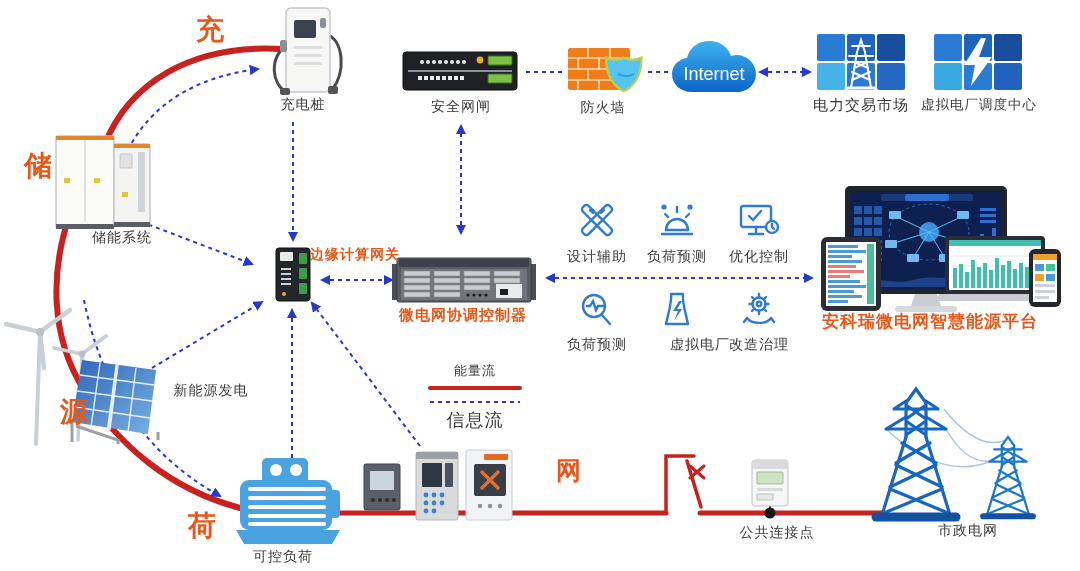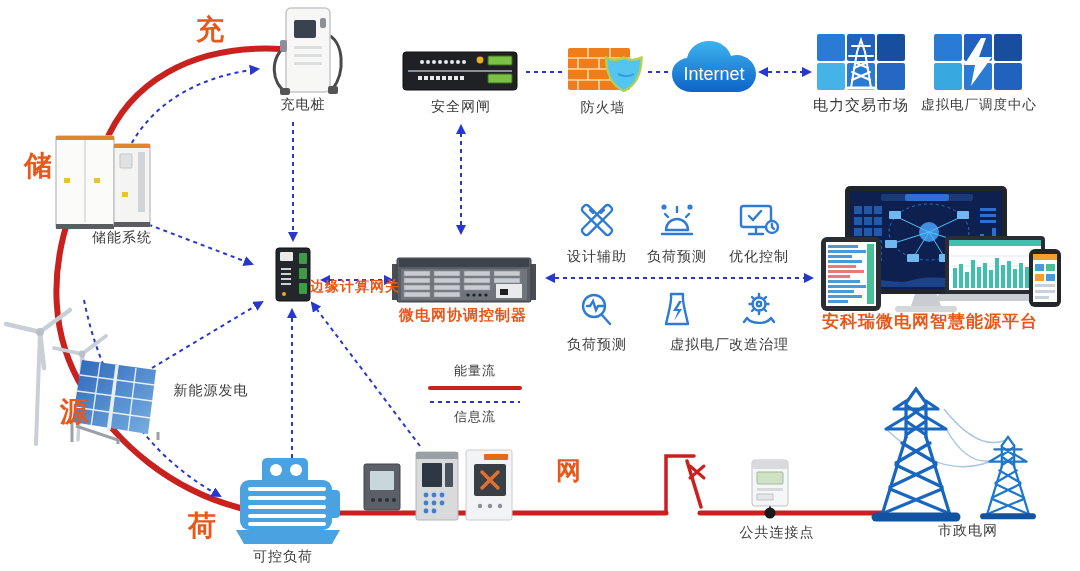--- a/index.html
+++ b/index.html
@@ -530,33 +530,33 @@
   <div class="corner-char" style="left:196px;top:16px;">充</div>
   <div class="corner-char" style="left:24px;top:152px;">储</div>
   <div class="corner-char" style="left:60px;top:398px;">源</div>
   <div class="corner-char" style="left:188px;top:512px;">荷</div>
   <div class="corner-char" style="left:556px;top:458px;font-size:25px;">网</div>
 
   <div class="lbl" style="left:303px;top:96px;">充电桩</div>
   <div class="lbl" style="left:122px;top:229px;">储能系统</div>
   <div class="lbl" style="left:211px;top:382px;">新能源发电</div>
   <div class="lbl" style="left:283px;top:548px;">可控负荷</div>
-  <div class="lbl-orange" style="left:355px;top:246px;margin-top:32px;">边缘计算网关</div>
+  <div class="lbl-orange" style="left:355px;top:246px;">边缘计算网关</div>
   <div class="lbl-orange" style="left:463px;top:306px;font-size:15px;">微电网协调控制器</div>
   <div class="lbl" style="left:461px;top:98px;">安全网闸</div>
   <div class="lbl" style="left:603px;top:99px;">防火墙</div>
   <div class="lbl" style="left:861px;top:96px;font-size:15px;">电力交易市场</div>
   <div class="lbl" style="left:979px;top:96px;font-size:13.5px;">虚拟电厂调度中心</div>
   <div class="lbl-orange" style="left:930px;top:310px;font-size:17px;">安科瑞微电网智慧能源平台</div>
   <div class="lbl" style="left:777px;top:524px;text-align:center;">公共连接点</div>
   <div class="lbl" style="left:920px;top:522px;margin-left:48px;">市政电网</div>
 
   <div class="fn-label" style="left:597px;top:248px;">设计辅助</div>
   <div class="fn-label" style="left:677px;top:248px;">负荷预测</div>
   <div class="fn-label" style="left:759px;top:248px;">优化控制</div>
   <div class="fn-label" style="left:597px;top:336px;">负荷预测</div>
   <div class="fn-label" style="left:700px;top:336px;">虚拟电厂</div>
   <div class="fn-label" style="left:759px;top:336px;">改造治理</div>
 
   <div class="lbl" style="left:475px;top:362px;font-size:13px;">能量流</div>
-  <div class="lbl" style="left:475px;top:408px;font-size:13px;">信息流</div>
+  <div class="lbl" style="left:475px;top:408px;font-size:18px;">信息流</div>
 
 </div>
 
 </body></html>

